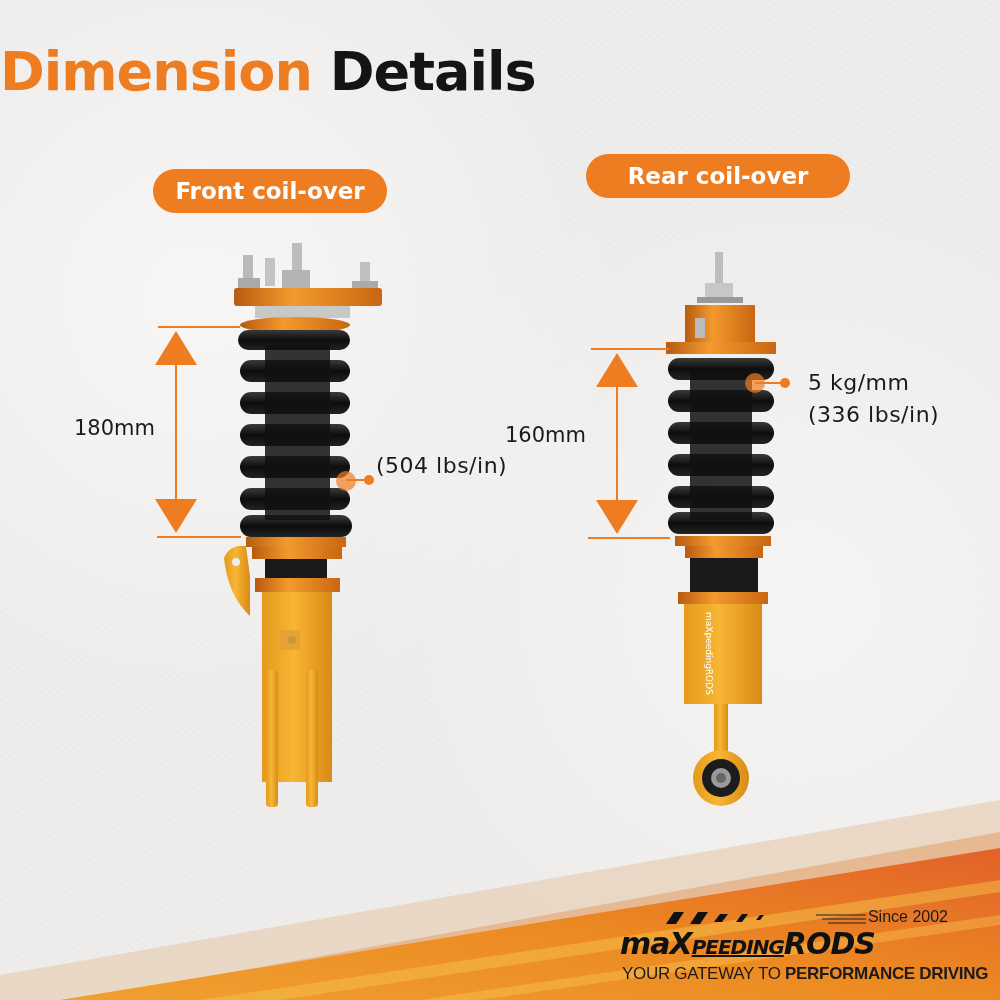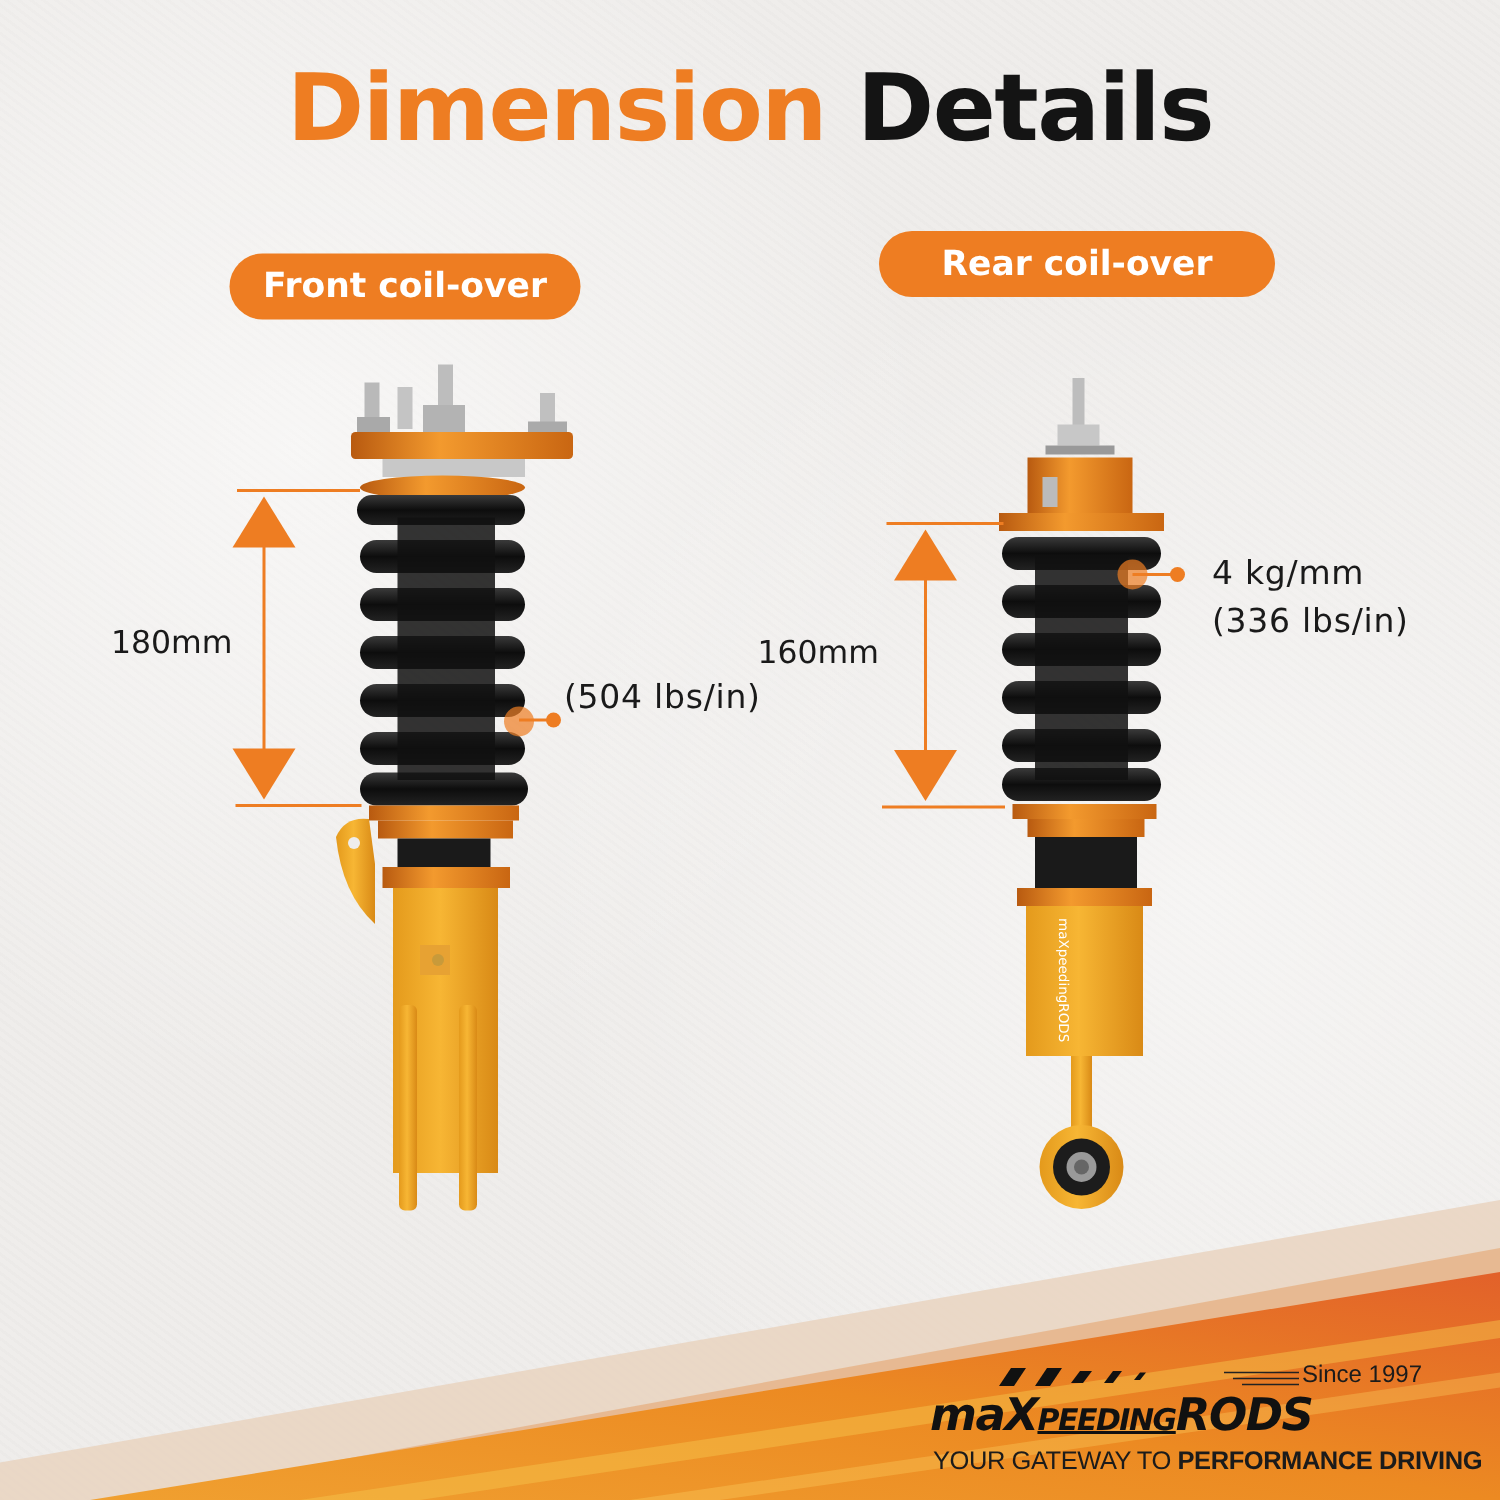--- a/index.html
+++ b/index.html
@@ -8,22 +8,22 @@
     position: relative;
     background: #efedeb;
     background-image:
       radial-gradient(circle at 20% 30%, rgba(255,255,255,0.55) 0, rgba(255,255,255,0) 40%),
       radial-gradient(circle at 80% 60%, rgba(255,255,255,0.45) 0, rgba(255,255,255,0) 45%),
       repeating-linear-gradient(37deg, rgba(0,0,0,0.012) 0 2px, rgba(255,255,255,0.02) 2px 5px);
     font-family: "Liberation Sans", sans-serif;
   }
   .title {
     position: absolute; top: 22px; left: 0; width: 1000px;
-    text-align: center; font-family: "DejaVu Sans", sans-serif;
-    font-weight: 900; font-size: 62px; letter-spacing: -1px; line-height: 100px;
+    font-family: "DejaVu Sans", sans-serif;
+    font-weight: 900; font-size: 54px; letter-spacing: -1px; line-height: 100px;
   }
   .title .t1 { color: var(--accent); }
   .title .t2 { color: #141414; }
   .pill {
     position: absolute; top: 154px; height: 44px; border-radius: 22px;
     background: var(--accent); color: #fff; font-family: "DejaVu Sans", sans-serif;
     font-weight: bold; font-size: 23px; line-height: 44px; text-align: center;
   }
   .pill.front { left: 153px; width: 234px; margin-top: 15px; }
   .pill.rear { left: 586px; width: 264px; }
@@ -184,38 +184,38 @@
   <div class="dimline" style="left:588px;top:537px;width:82px;"></div>
   <div class="arrow-up" style="left:596px;top:353px;"></div>
   <div class="vline" style="left:616px;top:385px;height:120px;"></div>
   <div class="arrow-down" style="left:596px;top:500px;"></div>
   <div class="dim-label" style="left:505px;top:423px;">160mm</div>
 
   <div class="callout-ring" style="left:745px;top:373px;"></div>
   <div class="callout-line" style="left:755px;top:382px;width:28px;"></div>
   <div class="callout-dot" style="left:780px;top:378px;"></div>
   <div class="rate-label" style="left:808px;top:367px;">
-    <div>4 kg/mm</div>
+    <div>5 kg/mm</div>
     <div>(336 lbs/in)</div>
   </div>
 
   <div class="logo">
     <svg style="position:absolute;left:40px;top:2px;" width="120" height="16" viewBox="0 0 120 16">
       <polygon points="6,14 14,2 24,2 16,14" fill="#111"></polygon>
       <polygon points="30,14 38,2 48,2 40,14" fill="#111"></polygon>
       <polygon points="54,12 60,4 68,4 62,12" fill="#111"></polygon>
       <polygon points="76,12 82,4 88,4 82,12" fill="#111"></polygon>
       <polygon points="96,10 100,5 104,5 100,10" fill="#111"></polygon>
     </svg>
     <svg style="position:absolute;left:196px;top:4px;" width="50" height="14" viewBox="0 0 50 14">
       <line x1="0" y1="3" x2="50" y2="3" stroke="#222" stroke-width="1"></line>
       <line x1="6" y1="7" x2="50" y2="7" stroke="#222" stroke-width="1"></line>
       <line x1="12" y1="11" x2="50" y2="11" stroke="#222" stroke-width="1"></line>
     </svg>
-    <div class="since">Since 1997</div>
+    <div class="since">Since 2002</div>
     <div class="brand">
       <span>maX</span><span class="small">PEEDING</span><span>RODS</span>
     </div>
     <div class="tagline">
       <span>YOUR GATEWAY TO </span><b>PERFORMANCE DRIVING</b>
     </div>
   </div>
 
 </div>
 

